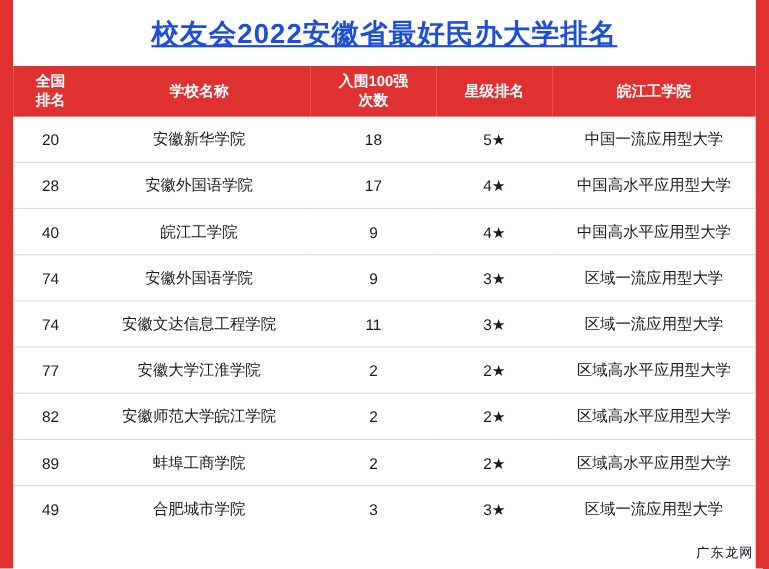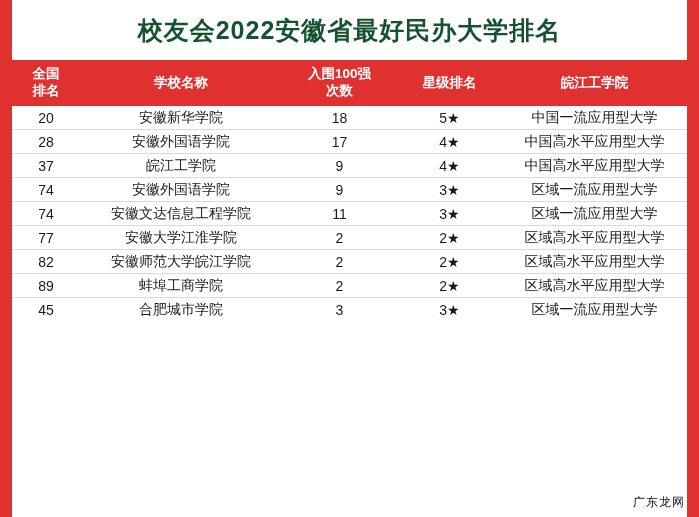--- a/index.html
+++ b/index.html
@@ -41,23 +41,24 @@
     top: 0;
     height: 60px;
     background: #ffffff;
     display: flex;
     align-items: center;
     justify-content: center;
   }
   .title-text {
     font-size: 25px;
     font-weight: bold;
-    color: #14532d;
+    color: #1d4ed8;
     letter-spacing: 1px;
     white-space: nowrap;
+    text-decoration: underline;
   }
   table.rank-table {
     position: absolute;
     left: 12px;
     top: 60px;
     width: 675px;
     border-collapse: collapse;
     table-layout: fixed;
   }
   table.rank-table th {
@@ -68,21 +69,21 @@
     height: 46px;
     line-height: 1.25;
     text-align: center;
     vertical-align: middle;
     padding: 0 2px;
     border: none;
   }
   table.rank-table td {
     font-size: 14px;
     color: #1a1a1a;
-    height: 23px;
+    height: 41px;
     text-align: center;
     vertical-align: middle;
     border-bottom: 1px solid #d9d9d9;
     padding: 0 2px;
     white-space: nowrap;
   }
   table.rank-table tr:last-child td {
     border-bottom: none;
   }
   .col-rank { width: 68px; }
@@ -154,21 +155,21 @@
         <td class="cell-level">中国一流应用型大学</td>
       </tr>
       <tr>
         <td>28</td>
         <td class="cell-name">安徽外国语学院</td>
         <td>17</td>
         <td>4★</td>
         <td class="cell-level">中国高水平应用型大学</td>
       </tr>
       <tr>
-        <td>37</td>
+        <td>40</td>
         <td class="cell-name">皖江工学院</td>
         <td>9</td>
         <td>4★</td>
         <td class="cell-level">中国高水平应用型大学</td>
       </tr>
       <tr>
         <td>74</td>
         <td class="cell-name">安徽外国语学院</td>
         <td>9</td>
         <td>3★</td>
@@ -196,21 +197,21 @@
         <td class="cell-level">区域高水平应用型大学</td>
       </tr>
       <tr>
         <td>89</td>
         <td class="cell-name">蚌埠工商学院</td>
         <td>2</td>
         <td>2★</td>
         <td class="cell-level">区域高水平应用型大学</td>
       </tr>
       <tr>
-        <td>45</td>
+        <td>49</td>
         <td class="cell-name">合肥城市学院</td>
         <td>3</td>
         <td>3★</td>
         <td class="cell-level">区域一流应用型大学</td>
       </tr>
     </tbody>
   </table>
 
   <div class="watermark">广东龙网</div>
 

